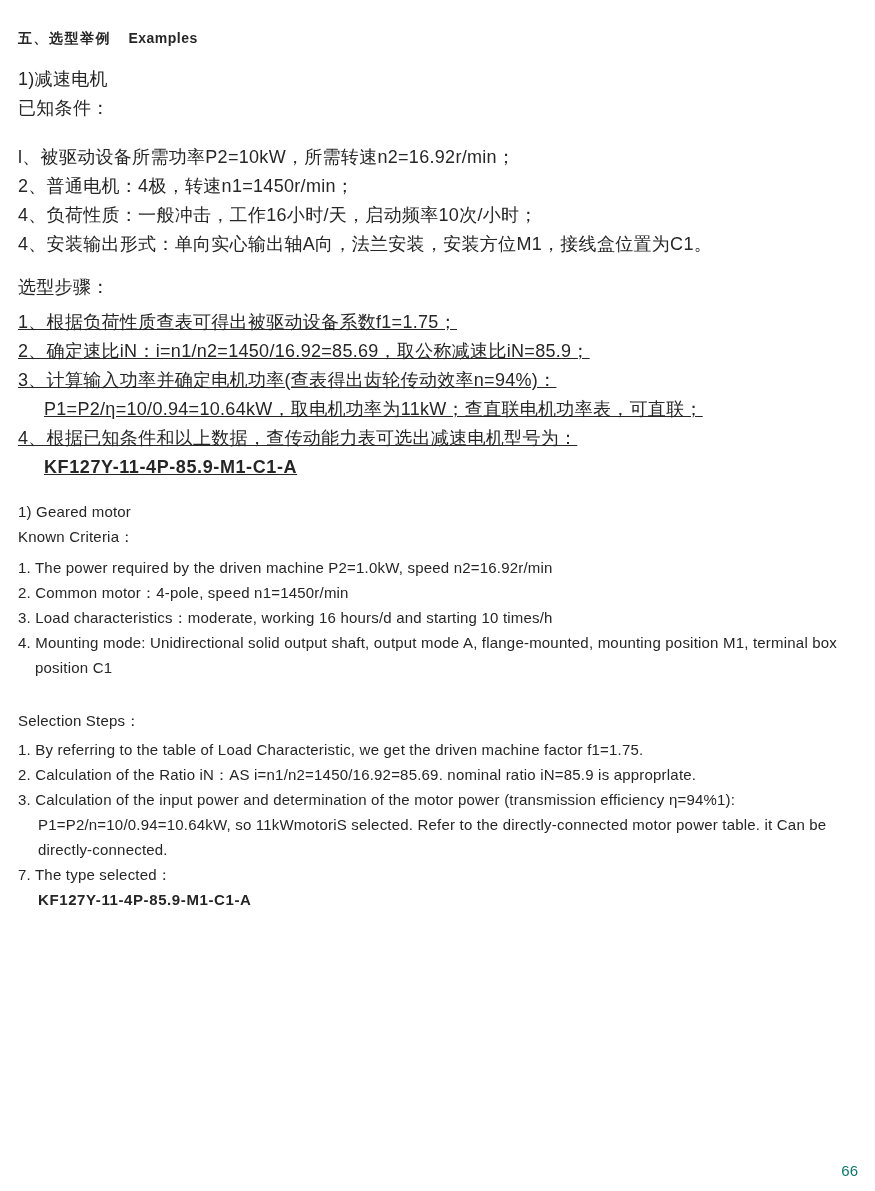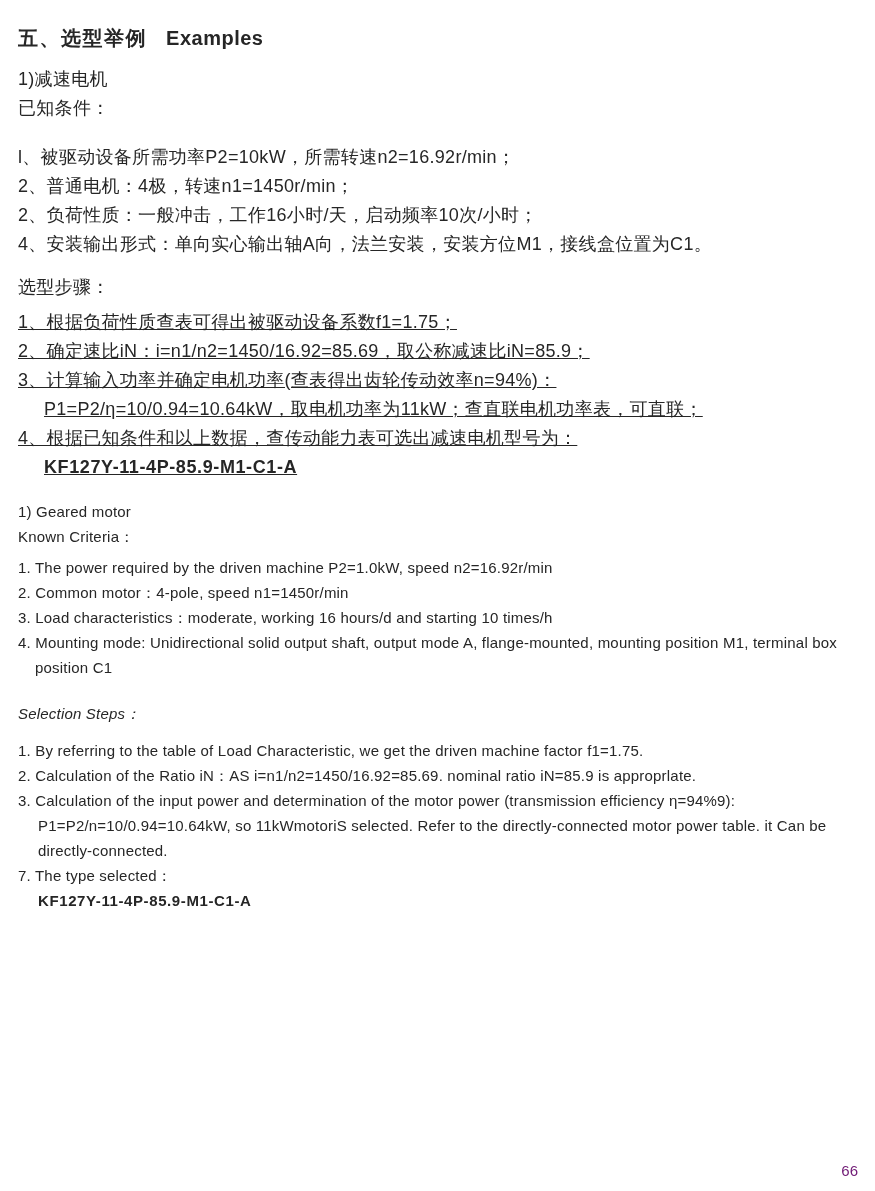--- a/index.html
+++ b/index.html
@@ -10,76 +10,76 @@
     background: #ffffff;
     color: #262626;
     font-family: "Liberation Sans", "DejaVu Sans", sans-serif;
     box-sizing: border-box;
     position: relative;
     padding: 26px 16px 0 18px;
     overflow: hidden;
   }
   h1.title {
     margin: 0;
-    font-size: 20px;
+    font-size: 14px;
     line-height: 24px;
     font-weight: 700;
     letter-spacing: 1.5px;
   }
   h1.title .title-en { margin-left: 12px; letter-spacing: 0.5px; }
 
   .zh { font-size: 18px; line-height: 29px; letter-spacing: 0.3px; }
   .en { font-size: 15px; line-height: 25px; letter-spacing: 0.2px; }
 
   p { margin: 0; }
 
   .zh-subtitle   { margin-top: 15px; }
   .zh-known-list { margin-top: 20px; }
   .zh-steps-label{ margin-top: 14px; }
   .zh-steps-list { margin-top: 6px; text-decoration: underline; }
   .indent-zh     { margin-left: 26px; }
   .model-zh      { font-weight: 700; margin-left: 26px; letter-spacing: 0.6px; }
 
   .en-subtitle    { margin-top: 17px; }
   .en-known-list  { margin-top: 6px; }
-  .en-steps-label { margin-top: 21px; font-style: italic; }
-  .en-steps-list  { margin-top: 12px; }
+  .en-steps-label { margin-top: 28px; }
+  .en-steps-list  { margin-top: 4px; }
   .hang {
     padding-left: 17px;
     text-indent: -17px;
   }
   .indent-en { margin-left: 20px; }
   .model-en  { font-weight: 700; margin-left: 20px; letter-spacing: 0.6px; }
 
   .page-number {
     position: absolute;
     right: 17px;
     bottom: 12px;
     font-size: 15px;
-    color: #701a75;
+    color: #0f766e;
   }
 </style>
 </head>
 <body>
 
 <div class="page">
 
   <h1 class="title">
     <span>五、选型举例</span>
     <span class="title-en">Examples</span>
   </h1>
 
   <section>
     <p class="zh zh-subtitle">1)减速电机</p>
     <p class="zh">已知条件：</p>
 
     <div class="zh-known-list">
       <p class="zh">l、被驱动设备所需功率P2=10kW，所需转速n2=16.92r/min；</p>
       <p class="zh">2、普通电机：4极，转速n1=1450r/min；</p>
-      <p class="zh">2、负荷性质：一般冲击，工作16小时/天，启动频率10次/小时；</p>
+      <p class="zh">4、负荷性质：一般冲击，工作16小时/天，启动频率10次/小时；</p>
       <p class="zh">4、安装输出形式：单向实心输出轴A向，法兰安装，安装方位M1，接线盒位置为C1。</p>
     </div>
 
     <p class="zh zh-steps-label">选型步骤：</p>
 
     <div class="zh-steps-list">
       <p class="zh">1、根据负荷性质查表可得出被驱动设备系数f1=1.75；</p>
       <p class="zh">2、确定速比iN：i=n1/n2=1450/16.92=85.69，取公称减速比iN=85.9；</p>
       <p class="zh">3、计算输入功率并确定电机功率(查表得出齿轮传动效率n=94%)：</p>
       <p class="zh indent-zh">P1=P2/η=10/0.94=10.64kW，取电机功率为11kW；查直联电机功率表，可直联；</p>
@@ -97,21 +97,21 @@
       <p class="en">2. Common motor：4-pole, speed n1=1450r/min</p>
       <p class="en">3. Load characteristics：moderate, working 16 hours/d and starting 10 times/h</p>
       <p class="en hang">4. Mounting mode: Unidirectional solid output shaft,  output mode A, flange-mounted, mounting position M1, terminal box  position C1</p>
     </div>
 
     <p class="en en-steps-label">Selection Steps：</p>
 
     <div class="en-steps-list">
       <p class="en">1. By referring to the table of Load Characteristic, we get the driven machine factor f1=1.75.</p>
       <p class="en">2. Calculation of the Ratio iN：AS i=n1/n2=1450/16.92=85.69. nominal ratio iN=85.9 is approprlate.</p>
-      <p class="en">3. Calculation of the input power and determination of the motor power (transmission efficiency  η=94%9):</p>
+      <p class="en">3. Calculation of the input power and determination of the motor power (transmission efficiency  η=94%1):</p>
       <p class="en indent-en">P1=P2/n=10/0.94=10.64kW, so 11kWmotoriS selected. Refer to the directly-connected motor power table. it Can be directly-connected.</p>
       <p class="en">7. The type selected：</p>
       <p class="en model-en">KF127Y-11-4P-85.9-M1-C1-A</p>
     </div>
   </section>
 
   <div class="page-number">66</div>
 
 </div>
 

